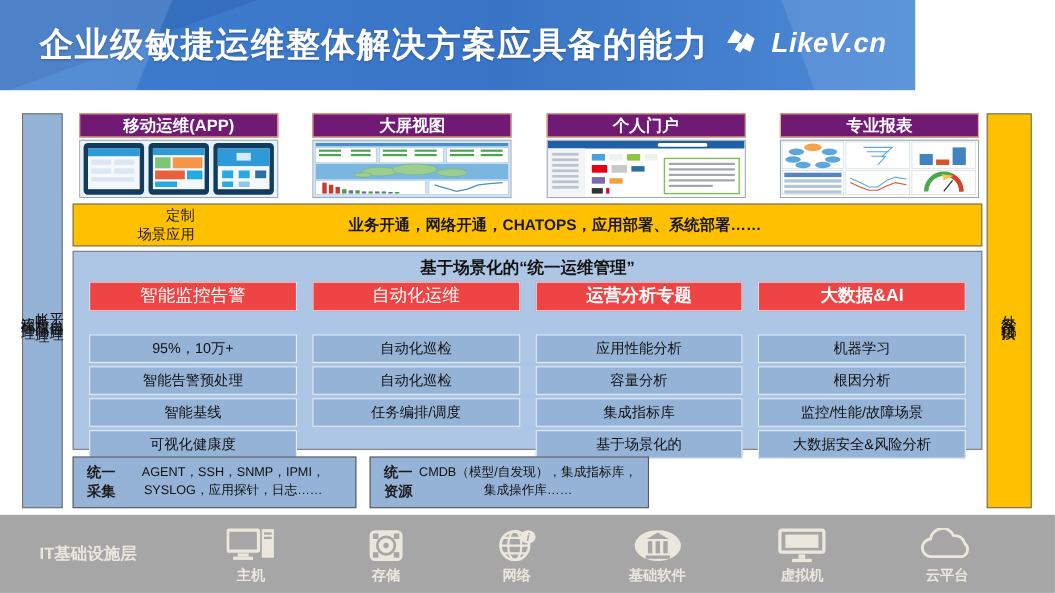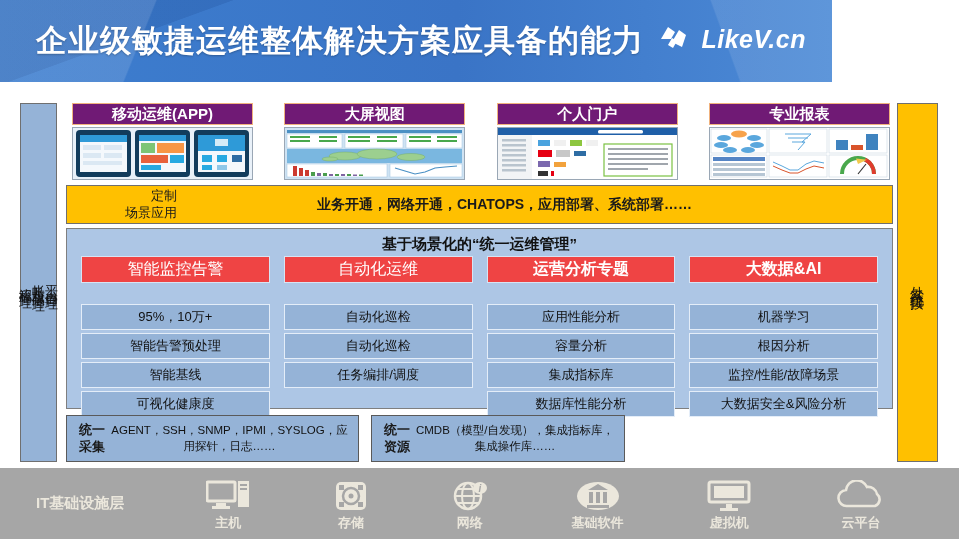--- a/index.html
+++ b/index.html
@@ -89,21 +89,21 @@
     color:#111; font-size:13px; display:flex; align-items:center; justify-content:center;
     white-space:nowrap;
   }
 
   
   .ulayer { position:absolute; left:0; top:415px; width:827px; display:flex; gap:12px; }
   .ubox {
     height:47px; background:#95b3d7; border:1px solid #5a5a5a;
     display:flex; align-items:center; padding:2px 8px 2px 12px;
   }
-  .ubox-1 { width:293px; } .ubox-2 { width:273px; } .ubox-3 { width:254px; }
+  .ubox-1 { width:258px; } .ubox-2 { width:273px; } .ubox-3 { width:254px; }
   .ubox .ulabel { font-size:13px; font-weight:bold; width:30px; line-height:1.3; }
   .ubox .ucontent { flex:1; font-size:11.5px; text-align:center; line-height:1.35; color:#111; }
 
   
   .infra {
     position:absolute; left:0; top:468px; width:959px; height:71px;
     background:#a6a6a6; display:flex; align-items:center;
   }
   .infra-label { color:#ebe7dc; font-size:15px; font-weight:bold; padding-left:36px; white-space:nowrap; }
   .infra-items { flex:1; display:flex; justify-content:space-around; padding:0 30px 0 40px; }
@@ -357,21 +357,21 @@
         <div class="ucell">自动化巡检</div>
         <div class="ucell">自动化巡检</div>
         <div class="ucell">任务编排/调度</div>
       </div>
 
       <div class="ucol">
         <div class="ucol-header bold">运营分析专题</div>
         <div class="ucell">应用性能分析</div>
         <div class="ucell">容量分析</div>
         <div class="ucell">集成指标库</div>
-        <div class="ucell">数据库性能分析</div>
+        <div class="ucell">基于场景化的</div>
       </div>
 
       <div class="ucol">
         <div class="ucol-header bold">大数据&amp;AI</div>
         <div class="ucell">机器学习</div>
         <div class="ucell">根因分析</div>
         <div class="ucell">监控/性能/故障场景</div>
         <div class="ucell">大数据安全&amp;风险分析</div>
       </div>
     </div>

